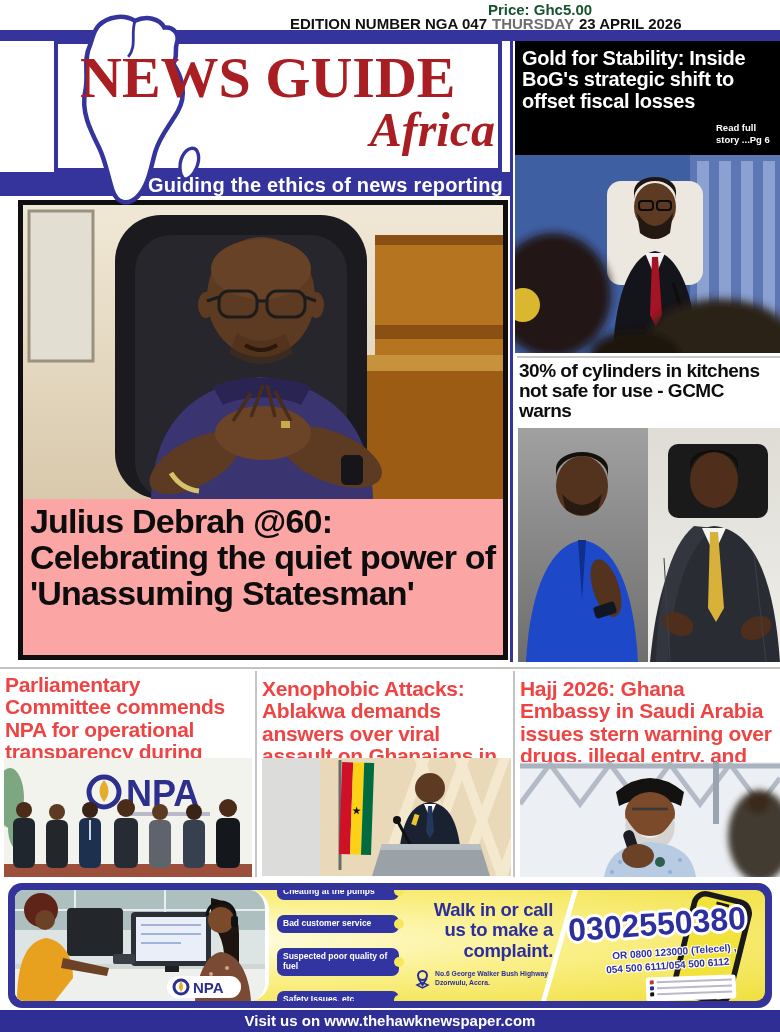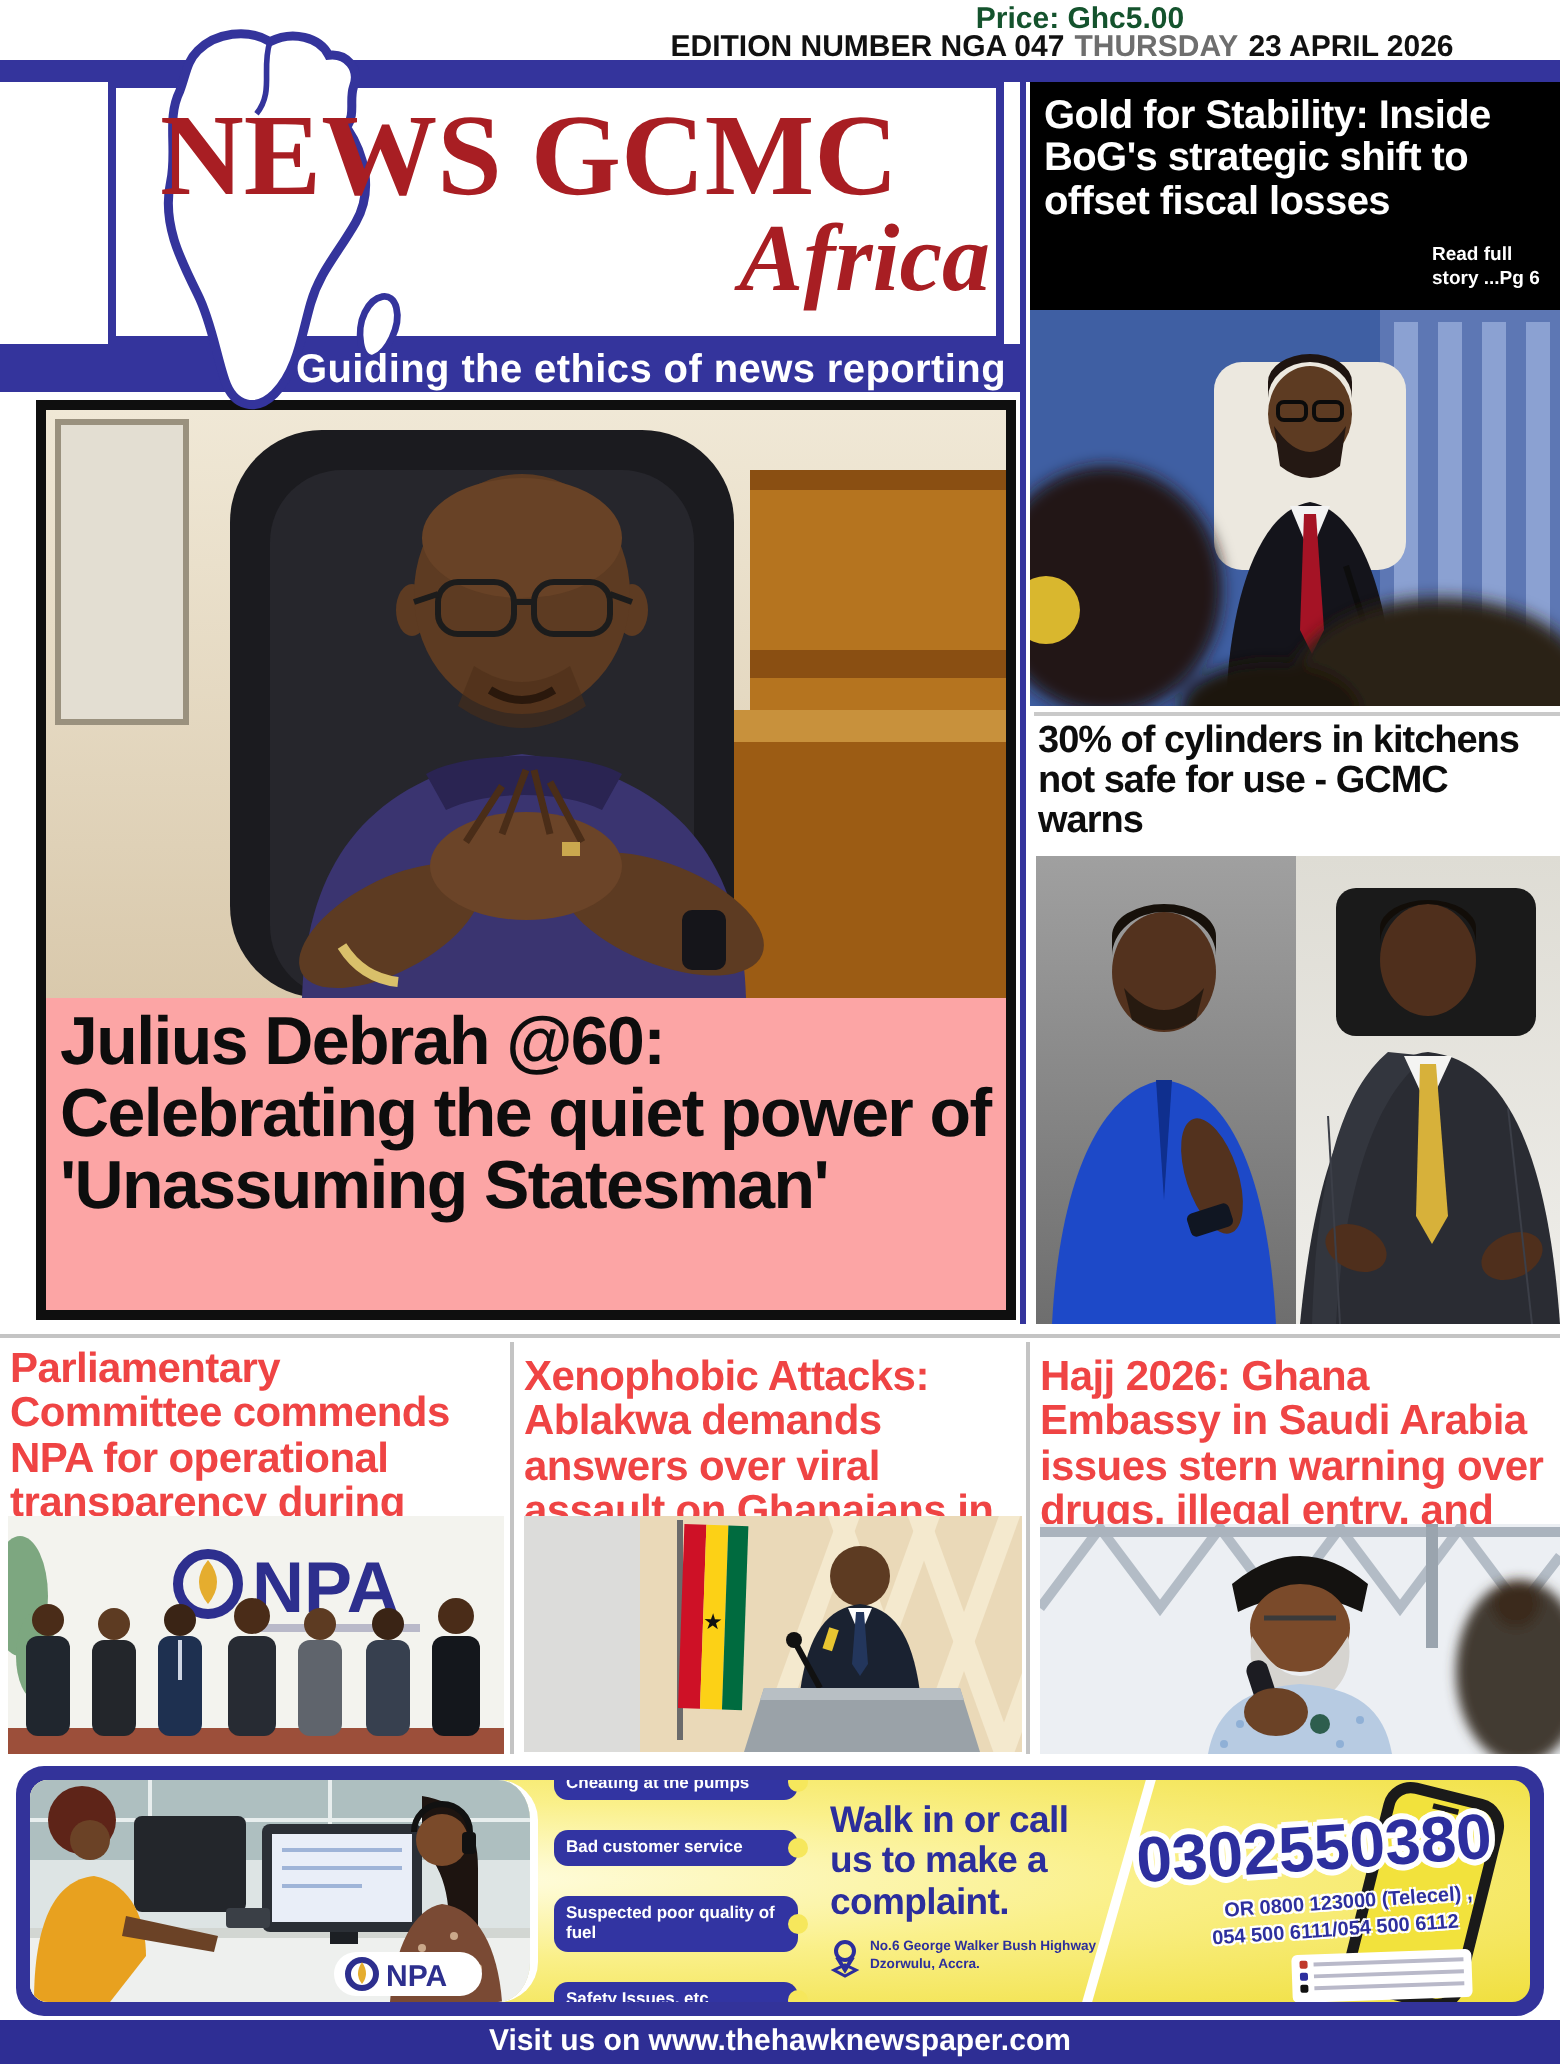--- a/index.html
+++ b/index.html
@@ -1,21 +1,21 @@
 <!DOCTYPE html>
 <html><head>
 <meta charset="utf-8">
 <style>
   html,body{margin:0;padding:0;background:#777;}
   .page{position:relative;width:780px;height:1032px;background:#ffffff;margin:0 auto;
         font-family:"Liberation Sans",sans-serif;overflow:hidden;}
   
   .price-line{position:absolute;top:1px;left:300px;width:480px;text-align:center;
               font-size:15px;font-weight:bold;color:#14532d;}
-  .edition-line{position:absolute;top:15px;left:290px;width:486px;text-align:center;
+  .edition-line{position:absolute;top:15px;left:290px;width:486px;text-align:left;
                 font-size:15px;font-weight:bold;color:#111;white-space:nowrap;padding-right:4px;box-sizing:border-box;}
   .edition-line .day{color:#6e6e6e;margin:0 5px;}
   .top-bar{position:absolute;top:30px;left:0;width:780px;height:11px;background:#34349c;}
   
   .masthead{position:absolute;top:30px;left:0;width:513px;height:166px;}
   .mast-box{position:absolute;left:54px;top:10px;width:448px;height:132px;background:#fff;
             border:4px solid #34349c;box-sizing:border-box;z-index:1;}
   .mast-strip{position:absolute;left:0;top:142px;width:513px;height:24px;background:#34349c;z-index:0;}
   .mast-tagline{position:absolute;right:10px;top:144px;z-index:3;color:#fff;font-size:20px;
                 font-weight:bold;line-height:22px;letter-spacing:.2px;}
@@ -62,21 +62,21 @@
                 background:radial-gradient(ellipse at 28% 45%, #fffde2 0%, #faf08a 45%, #f0df3e 100%);}
   .ad-photo{width:250px;flex:none;border-radius:0 20px 20px 0;overflow:hidden;border-right:4px solid #fff;}
   .ad-photo svg{display:block;width:100%;height:100%;}
   .ad-pills{width:134px;flex:none;display:flex;flex-direction:column;justify-content:center;gap:15px;
             padding:4px 4px 4px 8px;box-sizing:border-box;}
   .pill{background:#3234a2;color:#fff;font-size:8.5px;font-weight:bold;padding:4px 6px;
         border-radius:7px;position:relative;line-height:1.15;}
   .pill::after{content:"";position:absolute;right:-5px;top:50%;transform:translateY(-50%);
                width:10px;height:10px;background:#f6e75c;border-radius:50%;}
   .ad-cta{width:152px;flex:none;padding:10px 2px 4px 12px;box-sizing:border-box;}
-  .cta-text{font-size:18.5px;font-weight:bold;color:#2c2e9c;line-height:1.1;letter-spacing:-0.3px;}
+  .cta-text{font-size:18.5px;font-weight:bold;color:#2c2e9c;line-height:1.1;letter-spacing:-0.3px;text-align:right;}
   .cta-loc{display:flex;gap:5px;margin-top:8px;align-items:flex-start;}
   .addr{font-size:6.8px;font-weight:bold;color:#2c2e9c;line-height:1.35;}
   .ad-slash{width:5px;background:#fff;transform:skewX(-16deg);margin:0 2px;flex:none;}
   .ad-phone{flex:1;position:relative;}
   .phone-illu{position:absolute;right:10px;top:2px;width:86px;height:112px;transform:rotate(14deg);}
   .phone-number{position:absolute;left:4px;top:16px;font-size:32px;font-weight:bold;color:#2d2f9e;
                 transform:rotate(-4deg);white-space:nowrap;
                 text-shadow:-2px -2px 0 #fff,2px -2px 0 #fff,-2px 2px 0 #fff,2px 2px 0 #fff,
                             -3px 0 0 #fff,3px 0 0 #fff,0 -3px 0 #fff,0 3px 0 #fff;}
   .phone-alt{position:absolute;font-size:10px;font-weight:bold;color:#2d2f9e;transform:rotate(-4deg);
@@ -102,21 +102,21 @@
   <div class="top-bar"></div>
 
   <div class="masthead">
     <div class="mast-strip"></div>
     <div class="mast-box"></div>
     <svg class="africa-map" viewBox="0 0 140 190">
       <path d="M38,12 C46,4 60,2 70,8 C80,3 92,6 96,14 C104,13 110,20 107,28 C105,34 108,40 104,46 C112,58 116,74 108,88 C100,102 92,110 88,124 C84,138 82,154 72,164 C64,172 54,170 50,158 C46,146 44,132 38,120 C30,104 22,88 26,70 C29,56 24,42 30,30 C33,22 33,17 38,12 Z" fill="#ffffff" stroke="#34349c" stroke-width="4"></path>
       <path d="M112,128 C116,120 124,118 126,126 C128,134 122,146 116,148 C110,150 108,136 112,128 Z" fill="#ffffff" stroke="#34349c" stroke-width="3"></path>
       <path d="M70,8 C66,20 72,30 64,40" fill="none" stroke="#34349c" stroke-width="2.5"></path>
     </svg>
-    <div class="mast-title">NEWS GCMC</div>
+    <div class="mast-title">NEWS GUIDE</div>
     <div class="mast-sub">Africa</div>
     <div class="mast-tagline">Guiding the ethics of news reporting</div>
   </div>
 
   <div class="v-divider"></div>
 
   <div class="main-card">
     <svg class="main-photo" viewBox="0 0 480 294" preserveAspectRatio="none">
       <defs>
         <linearGradient id="wallg" x1="0" y1="0" x2="0" y2="1">

